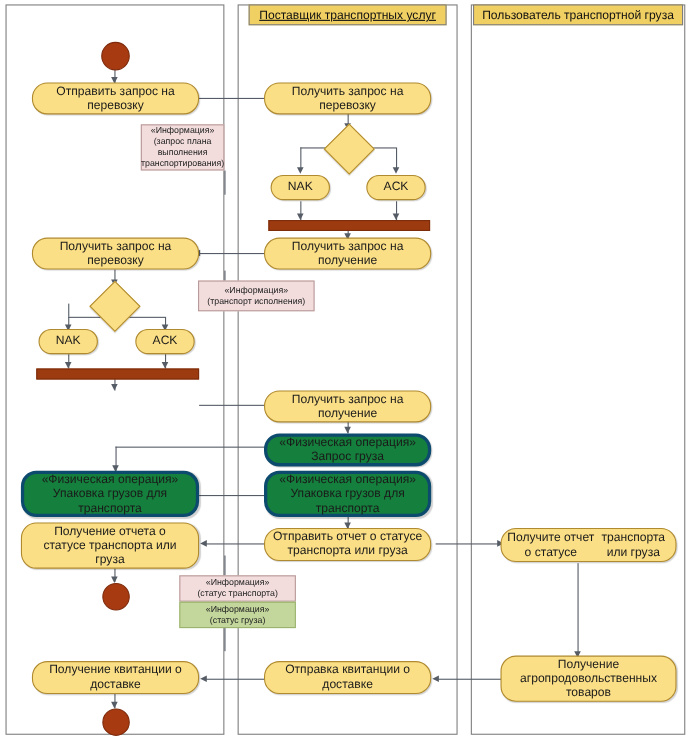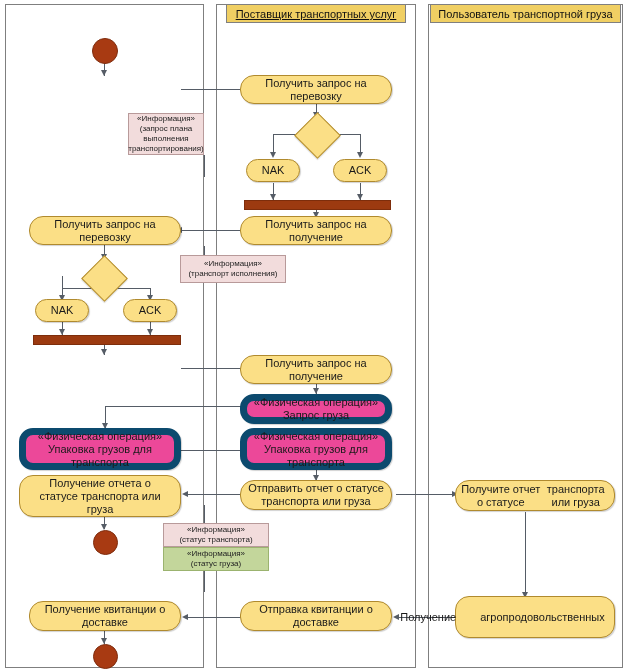--- a/index.html
+++ b/index.html
@@ -15,21 +15,21 @@
        font-size:11px;color:#111;text-align:center;line-height:18px;
        white-space:nowrap;overflow:hidden;}
 
   
   .node{position:absolute;box-sizing:border-box;display:flex;align-items:center;
         justify-content:center;text-align:center;font-size:11px;color:#1a1a1a;
         line-height:13px;padding:2px 4px;}
   .act{background:#fbdf86;border:1px solid #b08a2e;border-radius:14px;
        box-shadow:1px 1px 1px rgba(0,0,0,.18);}
   .act.small{border-radius:13px;}
-  .phys{background:#ec4899;border:7px solid #0c4a6e;border-radius:14px;
+  .phys{background:#15803d;border:3px solid #0c4a6e;border-radius:14px;
         box-shadow:1px 1px 1px rgba(0,0,0,.18);}
   .note{font-size:8px;line-height:10px;border:1px solid #b89a9a;background:#f2dcdc;
         border-radius:0;box-shadow:none;color:#222;}
   .note.green{background:#c3d69b;border:1px solid #9bb36f;}
   .bar{background:#9c3a10;border:1px solid #7d2d0b;}
   .initial,.final{border-radius:50%;background:#a83a12;border:1px solid #7f2c0d;}
 
   .diamond{position:absolute;background:#fbdf86;border:1px solid #b08a2e;
            transform:rotate(45deg);box-shadow:1px 1px 1px rgba(0,0,0,.15);}
 
@@ -140,20 +140,23 @@
   <div class="ln lnv" style="left:104px;top:631px;height:13px;"></div>
   <div class="arr arr-d" style="left:101px;top:638px;"></div>
 
   <div class="ln lnv" style="left:204px;top:155px;height:22px;"></div>
   <div class="ln lnv" style="left:204px;top:246px;height:18px;"></div>
   <div class="ln lnv" style="left:204px;top:505px;height:18px;"></div>
   <div class="ln lnv" style="left:204px;top:570px;height:22px;"></div>
 
   <div class="initial" style="position:absolute;left:92px;top:38px;width:24px;height:24px;"></div>
 
+  <div class="node act" style="left:29px;top:75px;width:152px;height:29px;">
+    <span>Отправить запрос на перевозку</span>
+  </div>
 
   <div class="node note" style="left:128px;top:113px;width:76px;height:42px;flex-direction:column;">
     <span>«Информация»</span>
     <span>(запрос плана</span>
     <span>выполнения</span>
     <span>транспортирования)</span>
   </div>
 
   <div class="node act" style="left:29px;top:216px;width:152px;height:29px;">
     <span>Получить запрос на перевозку</span>
@@ -249,19 +252,19 @@
   <div class="node act" style="left:240px;top:601px;width:152px;height:30px;flex-direction:column;">
     <span>Отправка квитанции о</span>
     <span>доставке</span>
   </div>
 
   <div class="node act" style="left:455px;top:480px;width:160px;height:31px;flex-direction:row;">
     <span>Получите отчет о статусе</span>
     <span>транспорта или груза</span>
   </div>
 
-  <div class="node act" style="left:455px;top:596px;width:160px;height:42px;flex-direction:row;gap:24px;">
+  <div class="node act" style="left:455px;top:596px;width:160px;height:42px;flex-direction:column;">
     <span>Получение</span>
     <span>агропродовольственных</span>
     <span>товаров</span>
   </div>
 
 </div>
 
 </body></html>

